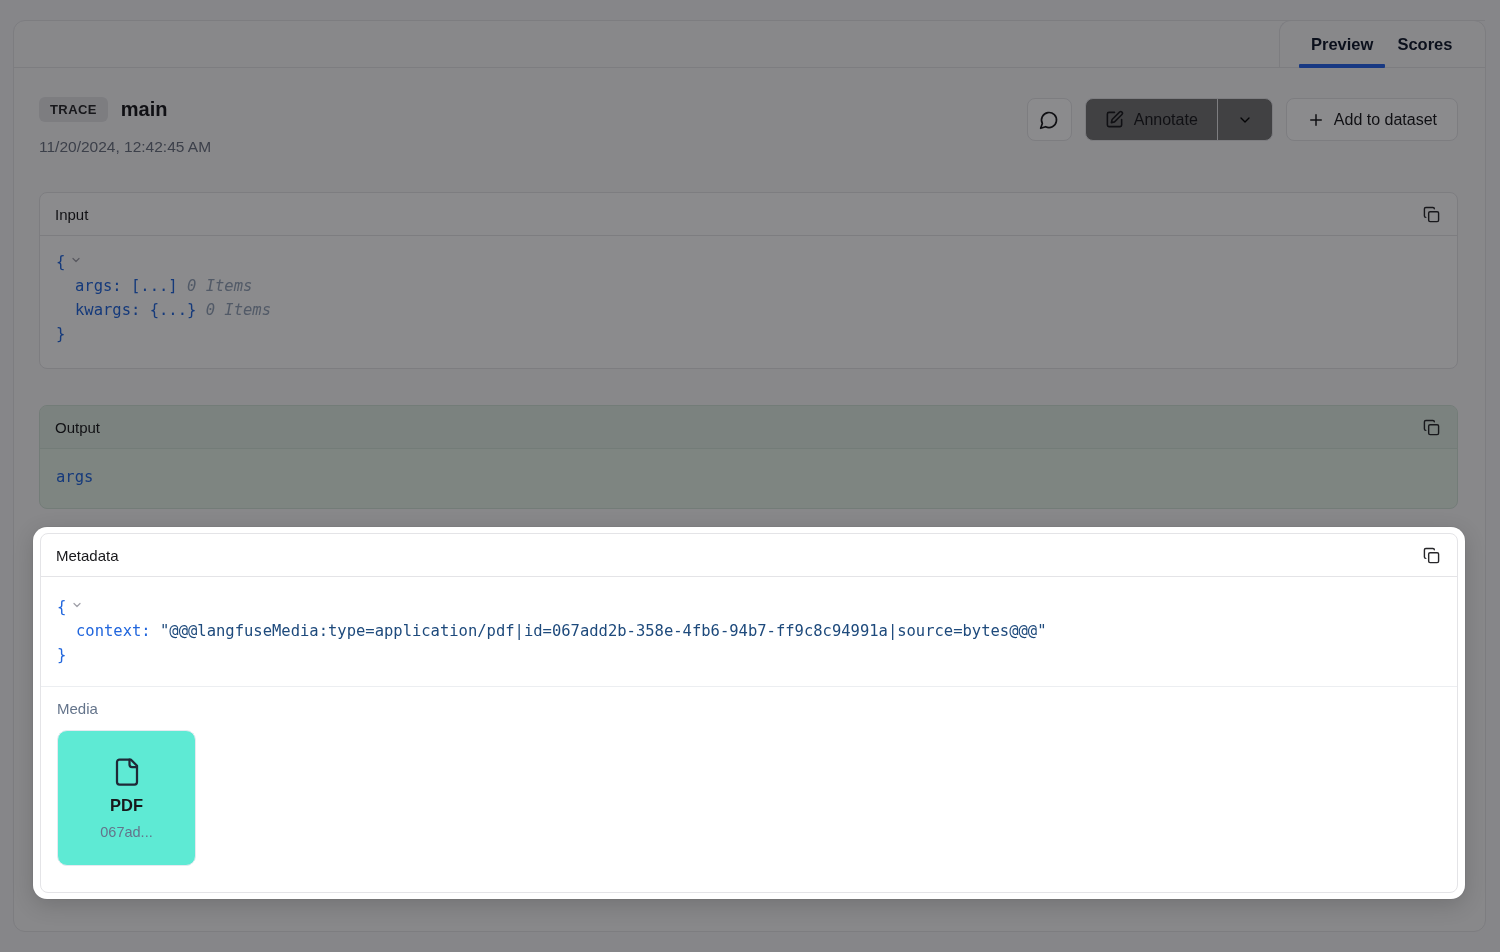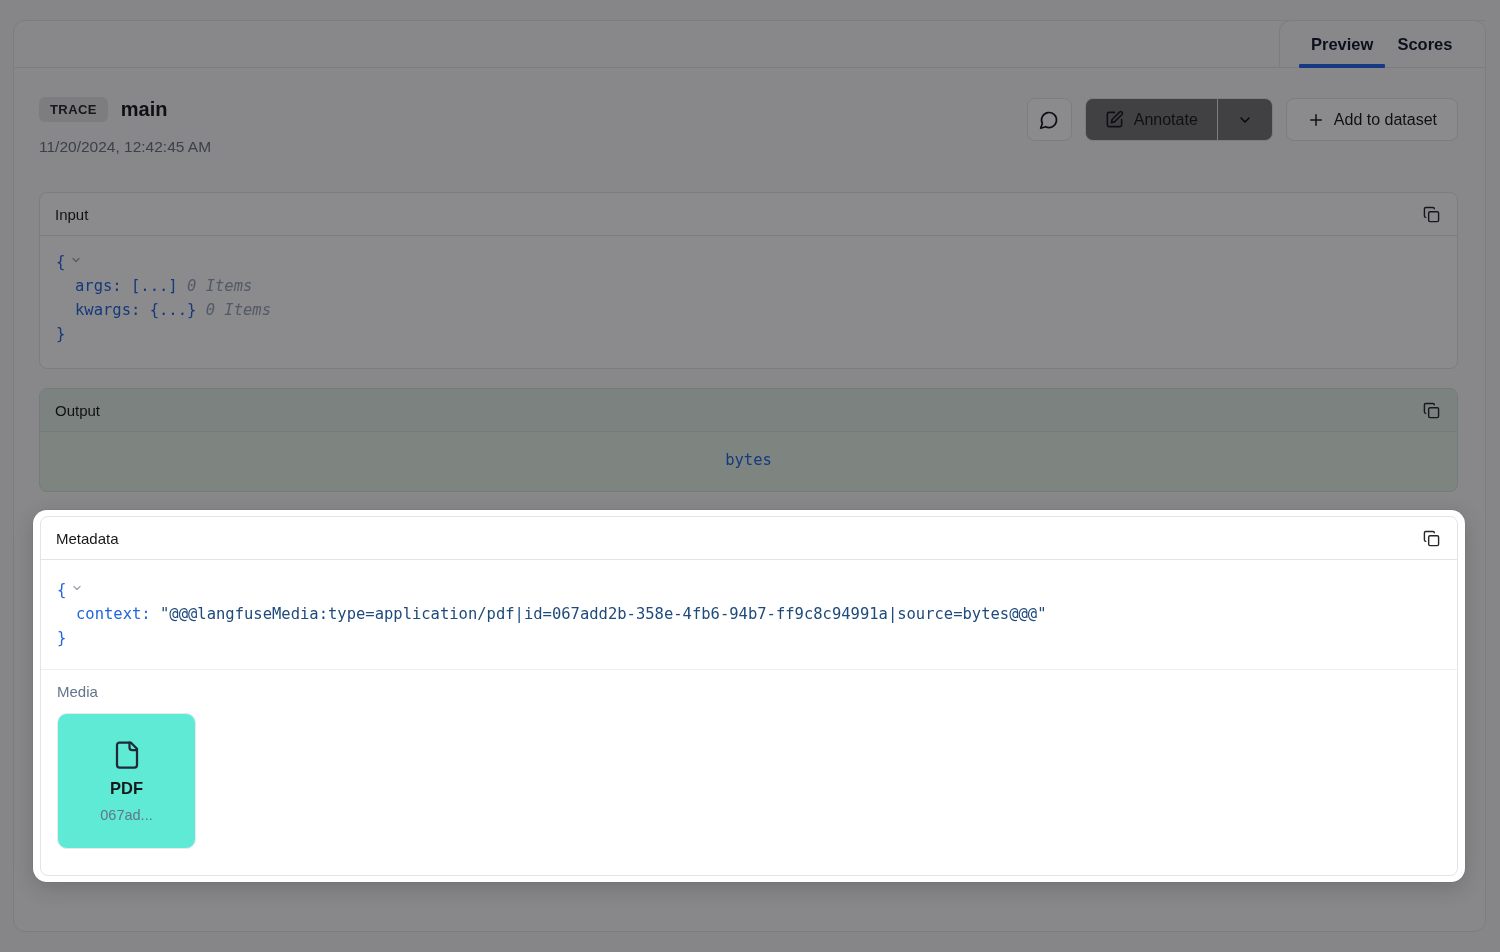--- a/index.html
+++ b/index.html
@@ -59,21 +59,21 @@
   .mono{font-family:"DejaVu Sans Mono","Liberation Mono",monospace; font-size:15.5px; line-height:24px;}
   .json-body{padding:14px 16px 22px;}
   .json-line{white-space:pre;}
   .json-indent{padding-left:19px;}
   .brace,.jkey,.jval{color:var(--jkey);}
   .jstring{color:var(--jstr);}
   .jmeta{color:var(--jmuted); font-style:italic;}
   .expander{display:inline-flex; vertical-align:1px; margin-left:5px; color:#a1a1aa; cursor:pointer;}
 
   .panel-input{margin-top:36px;}
-  .panel-output{margin-top:19px; border-color:var(--outborder); background:var(--outbg);text-align:center;}
+  .panel-output{margin-top:36px; border-color:var(--outborder); background:var(--outbg);}
   .panel-output .panel-header{background:var(--outhead); border-bottom-color:var(--outborder);}
   .panel-output .json-body{padding:16px 16px 19px;}
 
   
   .spotlight{position:relative; z-index:30; margin:18px -7px 0 -6px; padding:6px 7px;
     background:#fff; border-radius:14px;
     box-shadow:0 0 0 1px rgba(0,0,0,.03), 0 6px 22px rgba(0,0,0,.16);}
   .panel-metadata .json-body{padding:18px 16px 19px;}
   .media-area{border-top:1px solid #eceef1; padding:13px 16px 26px;}
   .media-label{font-size:15px; color:#64748b;}
@@ -178,21 +178,21 @@
           <button class="copy-btn">
             <span>
               <svg class="ic" width="17" height="17" viewBox="0 0 24 24">
                 <rect width="14" height="14" x="8" y="8" rx="2"></rect>
                 <path d="M4 16c-1.1 0-2-.9-2-2V4c0-1.1.9-2 2-2h10c1.1 0 2 .9 2 2"></path>
               </svg>
             </span>
           </button>
         </div>
         <div class="json-body mono">
-          <div class="json-line"><span class="jval">bytes</span></div>
+          <div class="json-line"><span class="jval">args</span></div>
         </div>
       </div>
 
       <div class="spotlight">
         <div class="panel panel-metadata">
           <div class="panel-header">
             <span>Metadata</span>
             <button class="copy-btn">
               <span>
                 <svg class="ic" width="17" height="17" viewBox="0 0 24 24">

